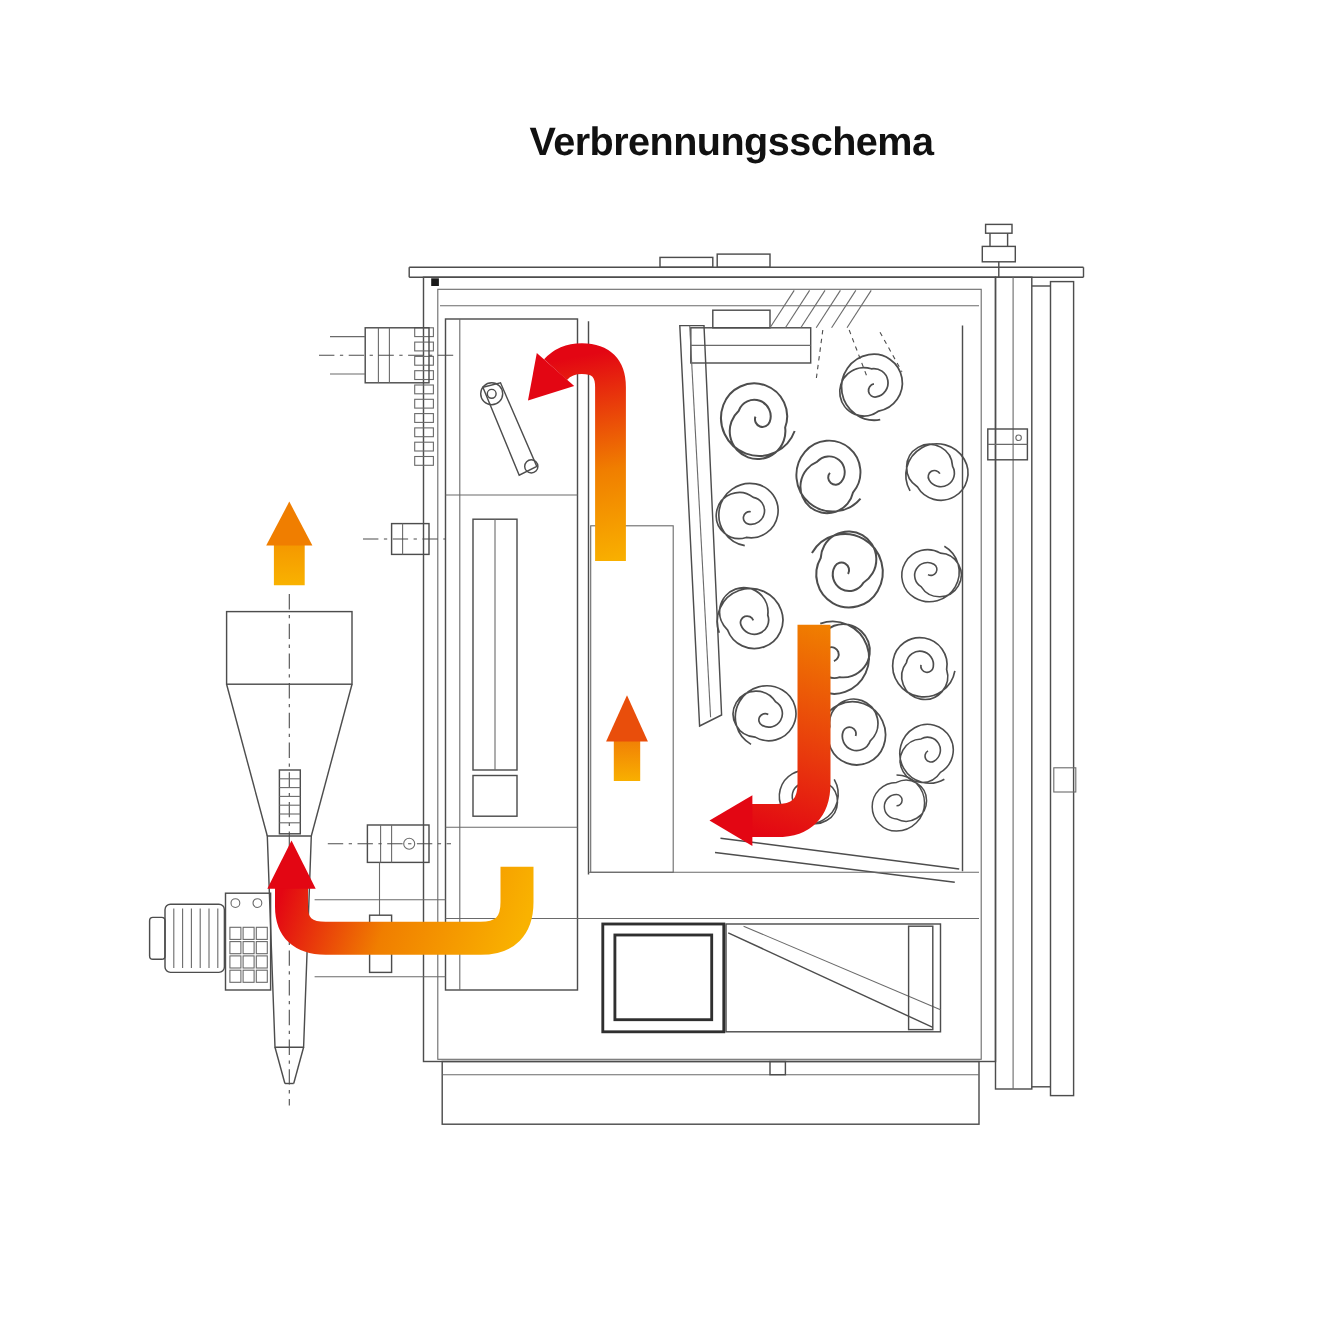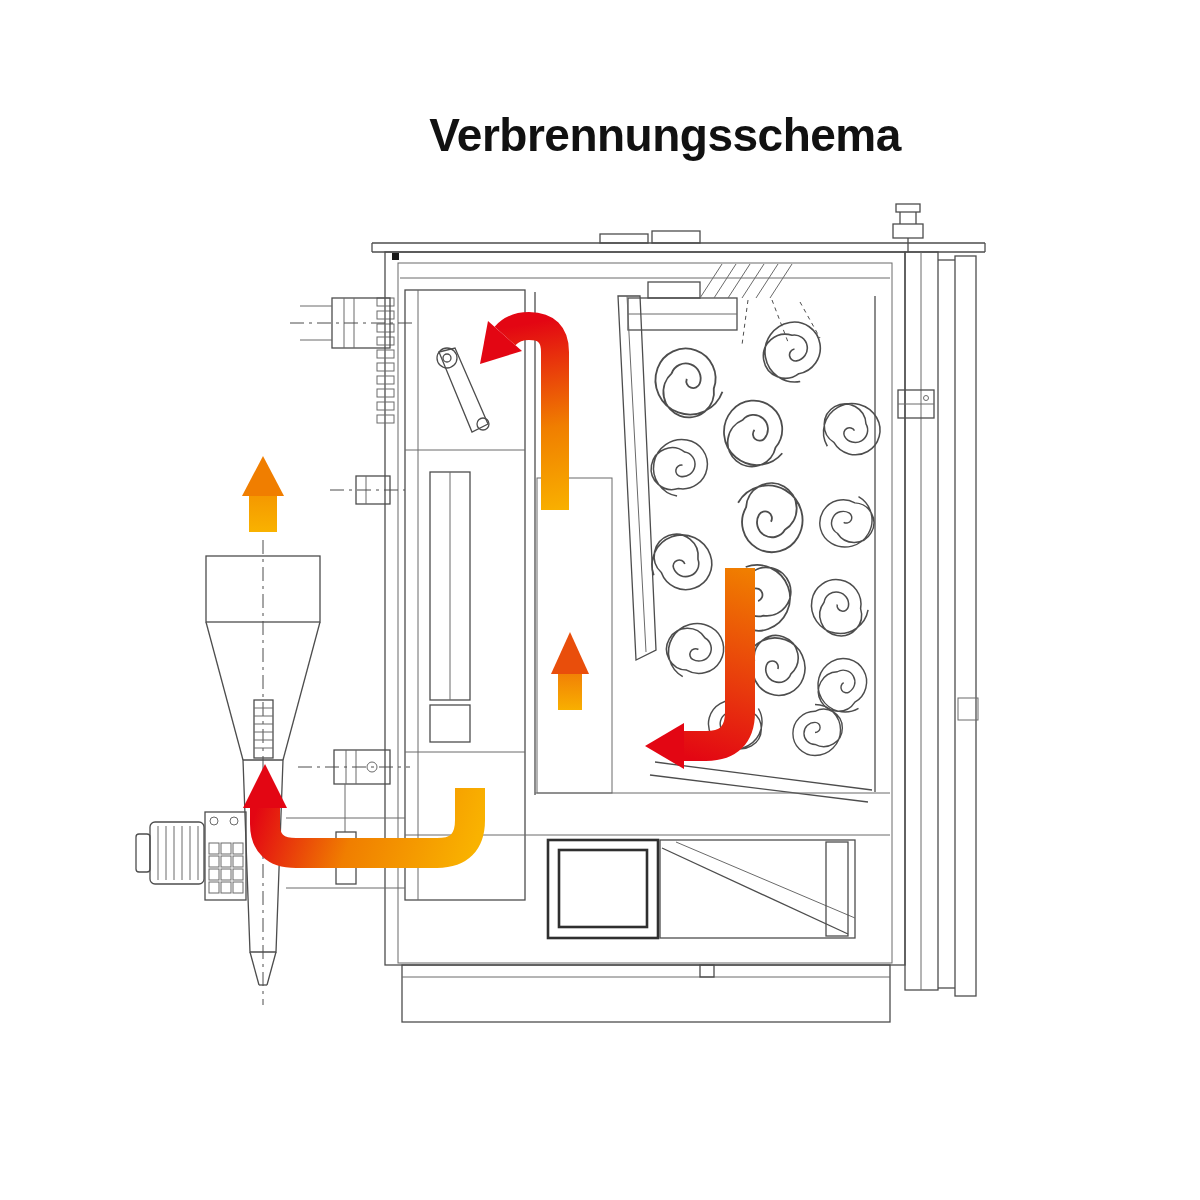--- a/index.html
+++ b/index.html
@@ -15,21 +15,21 @@
     position: relative;
     width: 1200px;
     height: 1200px;
     background: #ffffff;
   }
   .diagram-title {
     position: absolute;
     top: 108px;
     left: 665px;
     transform: translateX(-50%);
-    font-size: 46px;
+    font-size: 36px;
     font-weight: bold;
     letter-spacing: -0.5px;
     color: #111111;
     white-space: nowrap;
   }
   svg.diagram {
     position: absolute;
     inset: 0;
   }
   .ln   { stroke: #4d4d4d; stroke-width: 1.3; fill: none; }

